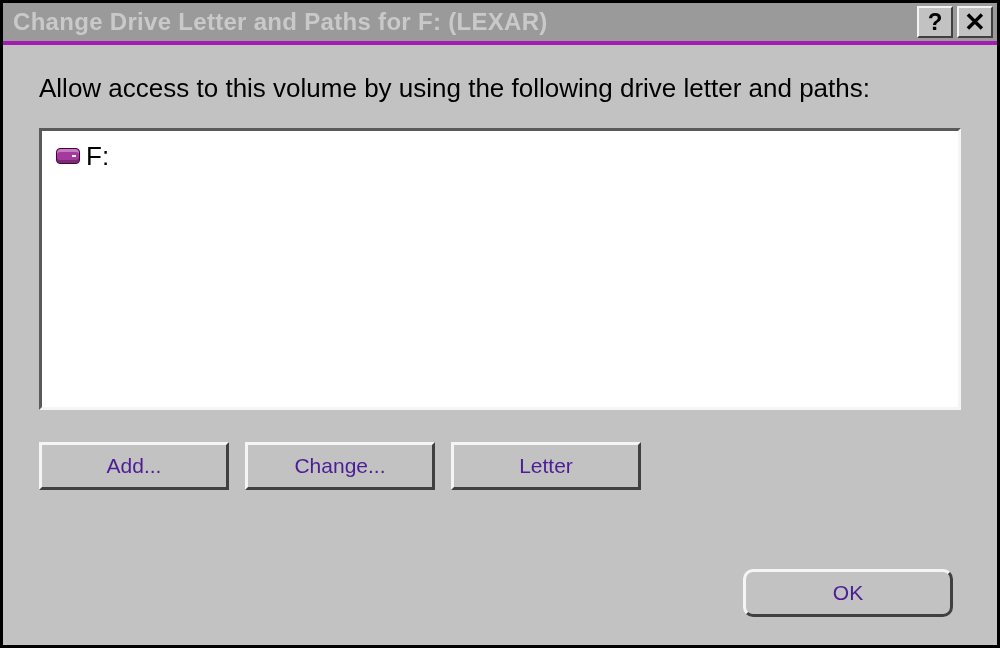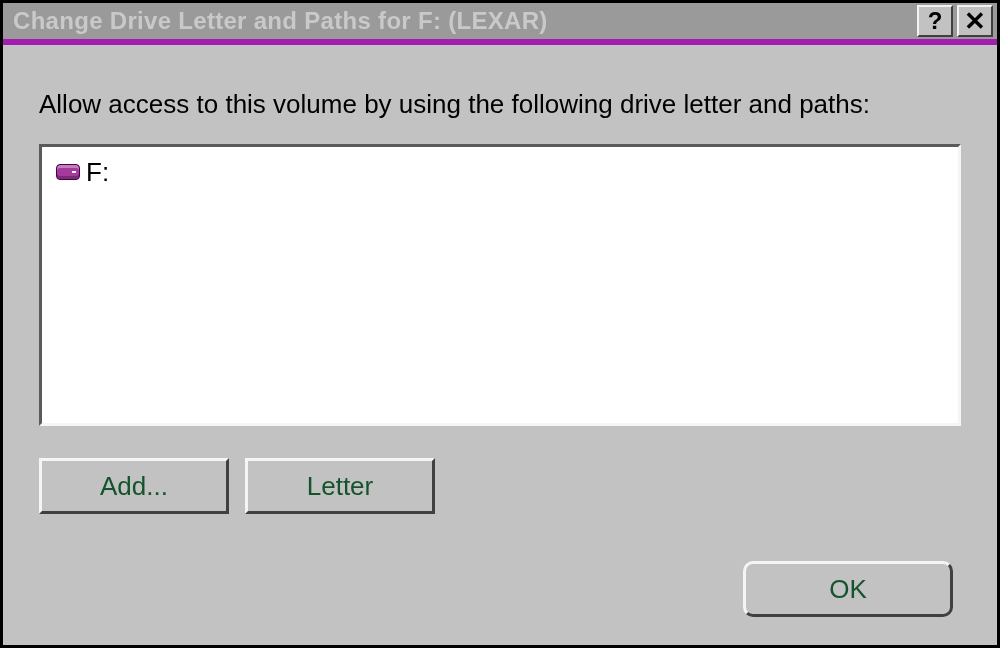--- a/index.html
+++ b/index.html
@@ -26,21 +26,21 @@
   }
 
   
   .titlebar {
     height: 42px;
     background: #9a9a9a;
     display: flex;
     align-items: center;
     padding: 0 4px 0 10px;
     box-sizing: border-box;
-    border-bottom: 6px solid #a21caf;
+    border-bottom: 4px solid #a21caf;
   }
   .titlebar-title {
     flex: 1;
     color: #c9c9c9;
     font-size: 24px;
     font-weight: bold;
     letter-spacing: 0.3px;
     white-space: nowrap;
     overflow: hidden;
   }
@@ -67,21 +67,21 @@
     font-size: 26px;
     font-weight: bold;
     color: #000;
     line-height: 1;
   }
   .titlebar-btn.help span { font-size: 24px; }
 
   
   .client {
     flex: 1;
-    padding: 44px 36px 28px 36px;
+    padding: 28px 36px 28px 36px;
     box-sizing: border-box;
     display: flex;
     flex-direction: column;
   }
 
   .instruction {
     font-size: 26px;
     color: #000;
     margin-bottom: 24px;
   }
@@ -127,29 +127,29 @@
   }
 
   
   .action-row {
     display: flex;
     gap: 16px;
     margin-top: 32px;
   }
   .win-btn {
     min-width: 190px;
-    height: 56px;
+    height: 48px;
     box-sizing: border-box;
     background: #c2c2c2;
     border-top: 3px solid #f5f5f5;
     border-left: 3px solid #f5f5f5;
     border-right: 3px solid #404040;
     border-bottom: 3px solid #404040;
-    font-size: 26px;
-    color: #14532d;
+    font-size: 21px;
+    color: #4c1d95;
     display: flex;
     align-items: center;
     justify-content: center;
     cursor: default;
   }
 
   .bottom-row {
     margin-top: auto;
     display: flex;
     justify-content: flex-end;
@@ -187,20 +187,23 @@
         <span class="drive-icon"></span>
         <span>F:</span>
       </div>
     </div>
 
     <div class="action-row">
       <div class="win-btn">
         <span>Add...</span>
       </div>
       <div class="win-btn">
+        <span>Change...</span>
+      </div>
+      <div class="win-btn">
         <span>Letter</span>
       </div>
     </div>
 
     <div class="bottom-row">
       <div class="win-btn">
         <span>OK</span>
       </div>
     </div>
 

